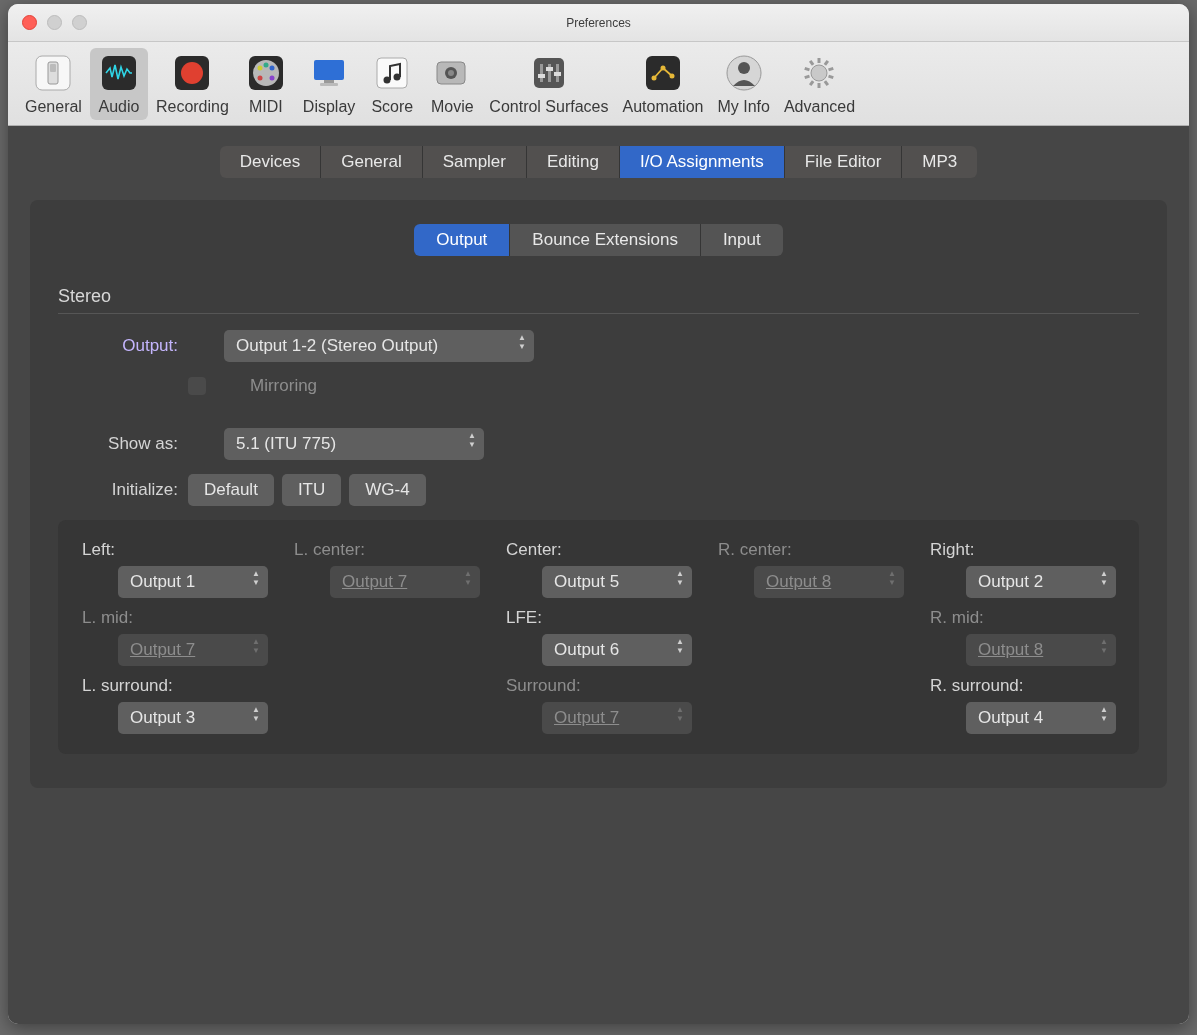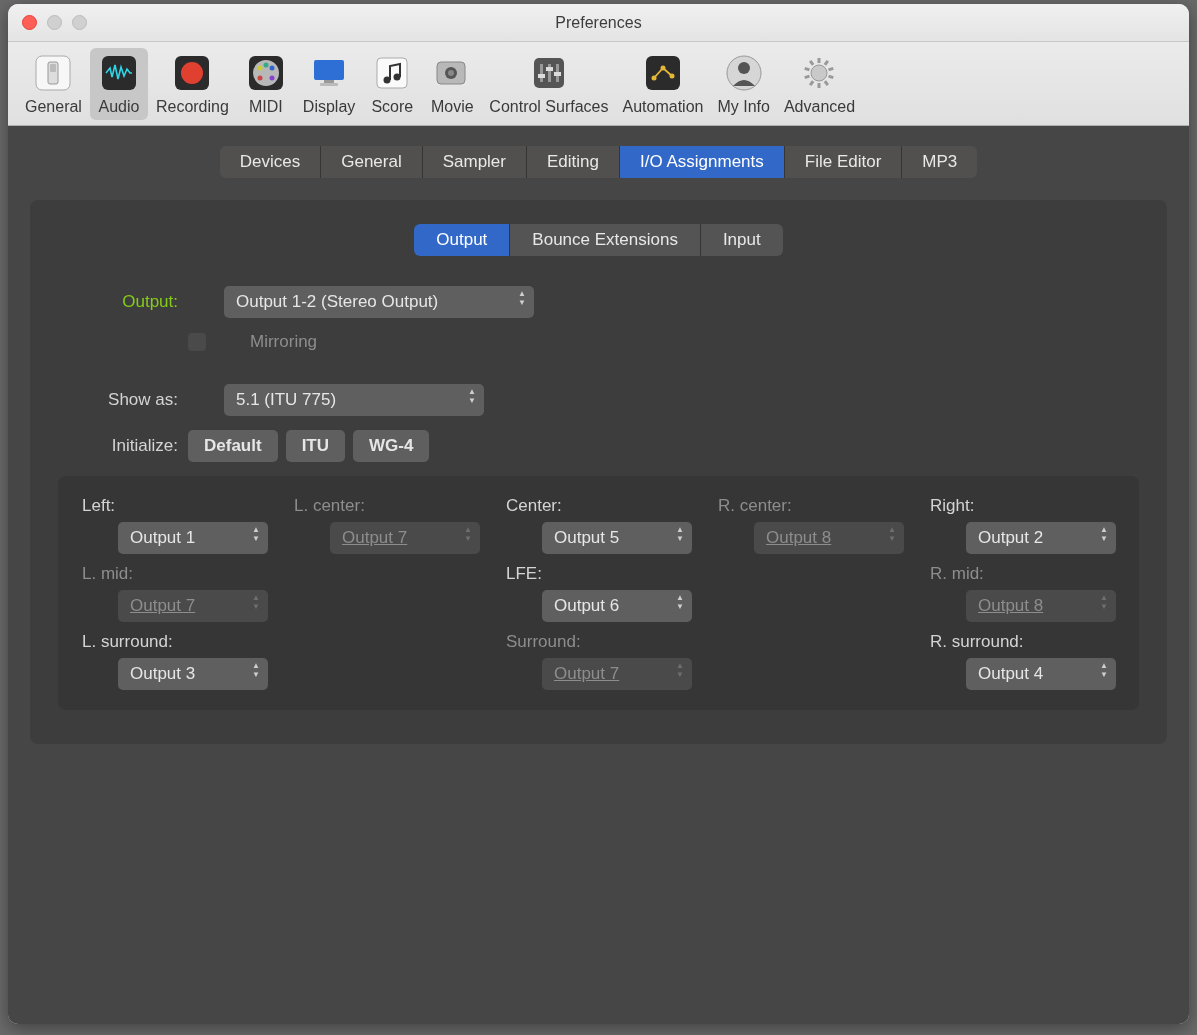--- a/index.html
+++ b/index.html
@@ -6,21 +6,21 @@
 body { background:#6a6a6a; width:1197px; height:1035px; overflow:hidden; }
 
 .window { width:1181px; height:1020px; margin:4px 8px; background:#e0e0e0; border-radius:10px; box-shadow:0 4px 18px rgba(0,0,0,.4); overflow:hidden; display:flex; flex-direction:column; }
 
 .titlebar { height:38px; display:flex; align-items:center; padding:0 14px; position:relative; border-bottom:1px solid #c7c7c7; background:linear-gradient(#f0f0f0,#e4e4e4); }
 .traffic { display:flex; gap:10px; }
 .tl { width:15px; height:15px; border-radius:50%; }
 .tl-r { background:#ff5f57; border:1px solid #e24238; }
 .tl-y { background:#d0d0d0; border:1px solid #bcbcbc; }
 .tl-g { background:#d0d0d0; border:1px solid #bcbcbc; }
-.wtitle { position:absolute; left:0; right:0; text-align:center; font-size:16px; color:#3d3d3d; font-weight:500; }
+.wtitle { position:absolute; left:0; right:0; text-align:center; font-size:12px; color:#3d3d3d; font-weight:500; }
 
 .toolbar { height:84px; background:linear-gradient(#ebebeb,#e0e0e0); display:flex; align-items:center; padding:0 10px; border-bottom:1px solid #afafaf; }
 .tb-item { display:flex; flex-direction:column; align-items:center; padding:2px 6px 4px; margin:0 1px; border-radius:6px; cursor:pointer; }
 .tb-item.sel { background:#c7c7c7; }
 .tb-ico { width:46px; height:46px; border-radius:8px; display:flex; align-items:center; justify-content:center; }
 .tb-lab { font-size:16px; color:#3a3a3a; margin-top:2px; }
 
 .main { flex:1; background:#464646; padding:16px 22px 22px; }
 
 .tabs1 { display:flex; justify-content:center; margin:4px 0 22px; }
@@ -32,33 +32,33 @@
 .panel { background:#3d3d3d; border-radius:8px; padding:24px 28px 34px; }
 
 .tabs2 { display:flex; justify-content:center; margin-bottom:30px; }
 .seg2 { display:flex; border-radius:6px; overflow:hidden; }
 .seg2 .s2 { padding:6px 22px; font-size:17px; color:#e8e8e8; background:#545454; border-right:1px solid #353535; cursor:pointer; }
 .seg2 .s2:last-child { border-right:none; }
 .seg2 .s2.act { background:#3268c8; color:#fff; }
 
 .sect-h { font-size:18px; color:#d7d7d7; padding-bottom:6px; border-bottom:1px solid #565656; margin-bottom:16px; }
 .row { display:flex; align-items:center; margin-bottom:14px; }
-.row .lab { width:130px; text-align:right; font-size:17px; color:#84cc16; padding-right:10px; }
+.row .lab { width:130px; text-align:right; font-size:17px; color:#c4b5fd; padding-right:10px; }
 .row .lab2 { width:130px; text-align:right; font-size:17px; color:#d4d4d4; padding-right:10px; }
 
 .pop { background:#5f5f5f; border-radius:5px; height:32px; display:flex; align-items:center; padding:0 28px 0 12px; position:relative; font-size:17px; color:#e6e6e6; cursor:pointer; min-width:150px;margin-left:36px; }
 .pop.dis { background:#4a4a4a; color:#8d8d8d; cursor:default;text-decoration:underline; }
 .pop .arr { position:absolute; right:8px; top:4px; font-size:8px; color:#cfcfcf; line-height:7px; display:flex; flex-direction:column; gap:2px; align-items:center; }
 .pop.dis .arr { color:#6f6f6f; }
 
 .chk { display:flex; align-items:center;gap:34px; }
 .chk .box { width:18px; height:18px; border-radius:4px; background:#4a4a4a; margin-right:10px; }
 .chk .ct { font-size:17px; color:#8d8d8d; }
 
-.btn { background:#5f5f5f; border-radius:5px; height:32px; padding:0 16px; display:flex; align-items:center; font-size:17px; color:#e6e6e6; cursor:pointer;font-weight:bold; }
+.btn { background:#5f5f5f; border-radius:5px; height:32px; padding:0 16px; display:flex; align-items:center; font-size:17px; color:#e6e6e6; cursor:pointer; }
 .btn + .btn { margin-left:8px; }
 
 .grid-wrap { background:#363636; border-radius:8px; padding:20px 24px; margin-top:8px; }
 .grid { display:grid; grid-template-columns:repeat(5,1fr); gap:10px 26px; }
 .cell { }
 .cell .cl { font-size:17px; color:#d4d4d4; margin-bottom:6px; }
 .cell.dis .cl { color:#8d8d8d; }
 </style>
 </head>
 <body>
@@ -225,20 +225,21 @@
     <div class="panel">
 
       <div class="tabs2">
           <div class="seg2" id="seg2">
             <div class="s2 act">Output</div>
             <div class="s2">Bounce Extensions</div>
             <div class="s2">Input</div>
           </div>
         </div>
 
+      <div class="sect-h">Stereo</div>
       <div class="row">
         <div class="lab">Output:</div>
         <div class="pop" style="min-width:310px">
           <span>Output 1-2 (Stereo Output)</span>
           <span class="arr">
               <span>▲</span>
               <span>▼</span>
             </span>
         </div>
       </div>

